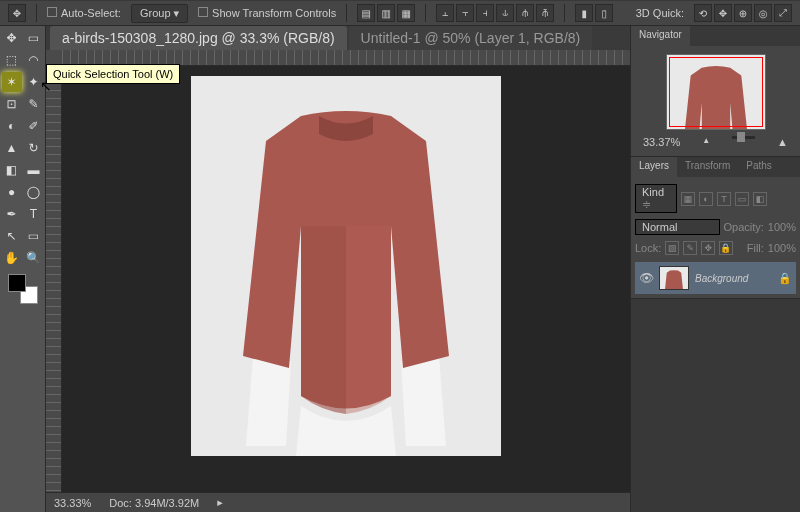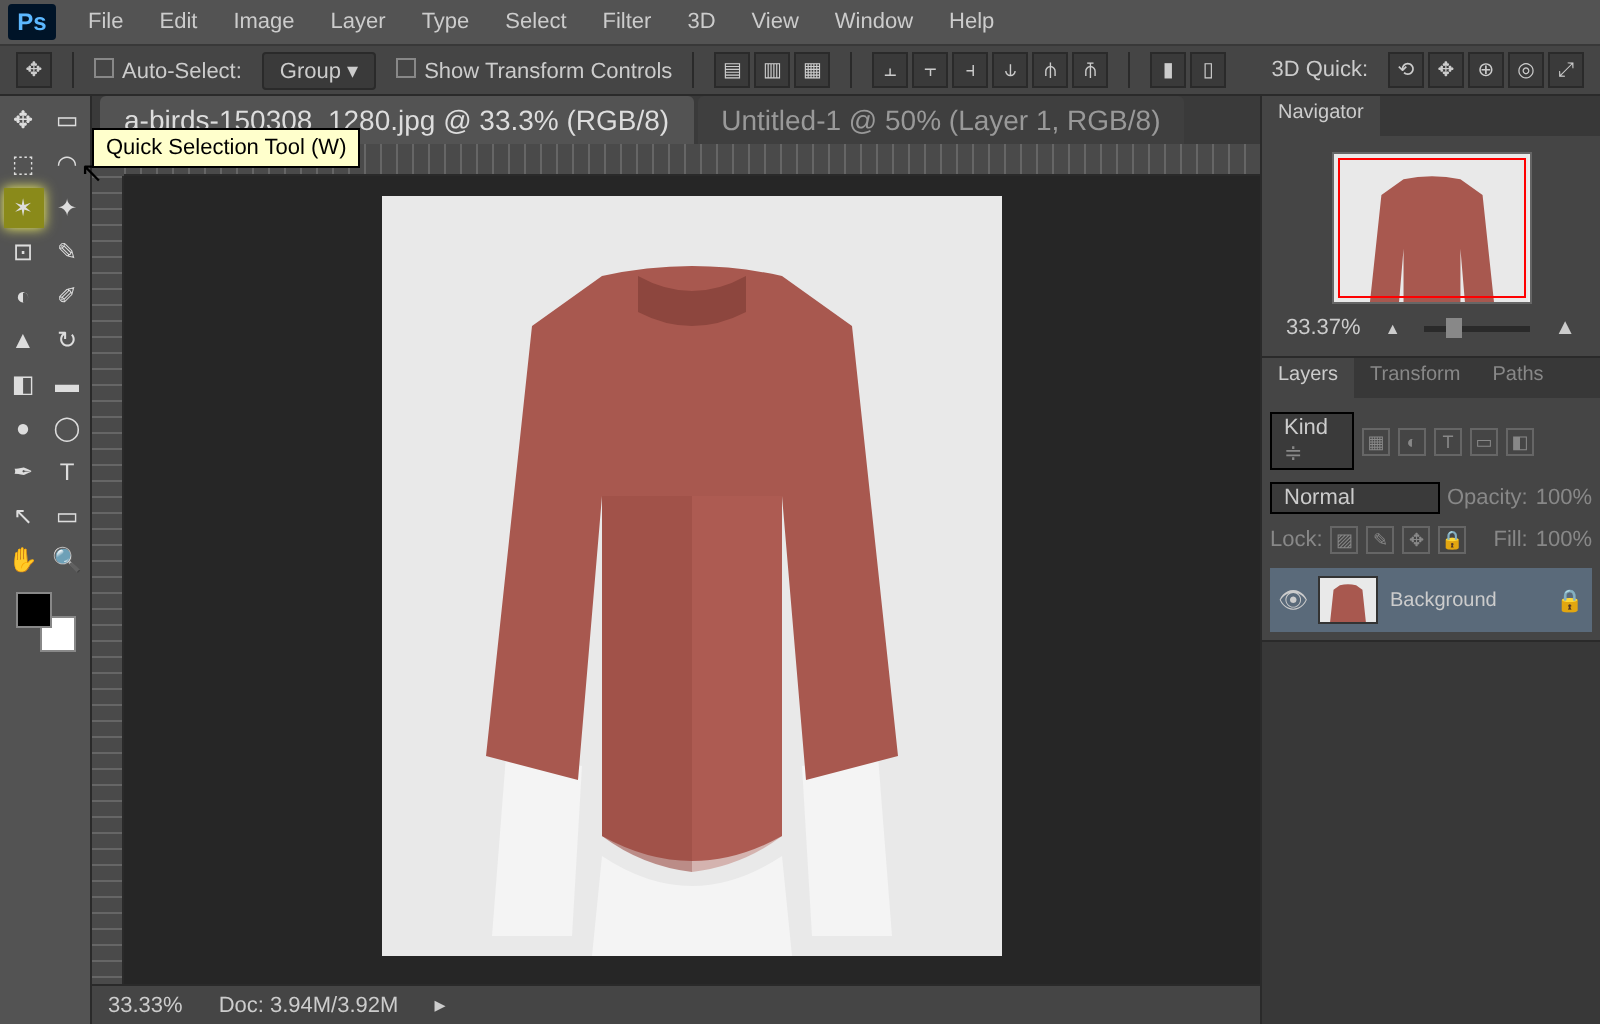--- a/index.html
+++ b/index.html
@@ -39,55 +39,41 @@
 .canvasarea{position:absolute;top:16px;left:16px;right:0;bottom:0;display:flex;align-items:flex-start;justify-content:center;overflow:hidden;background:#262626;padding-top:10px}
 .photo{width:310px;height:380px;background:#e8e8e8;position:relative;overflow:hidden}
 .statusbar{height:20px;background:#454545;display:flex;align-items:center;padding:0 8px;gap:18px;border-top:1px solid #2a2a2a;font-size:10px;color:#aaa}
 .panels{width:170px;background:#454545;display:flex;flex-direction:column;border-left:1px solid #2a2a2a}
 .psec{border-bottom:1px solid #2a2a2a}
 .ptabs{display:flex;background:#383838;height:20px}
 .ptab{padding:3px 8px;font-size:10px;background:#454545}
 .ptab.inact{background:#383838;color:#888}
 .nav-body{padding:8px;display:flex;flex-direction:column;align-items:center;gap:6px}
 .navthumb{width:100px;height:76px;background:#eee;border:1px solid #666;position:relative;overflow:hidden}
-.navctrl{display:flex;align-items:center;gap:12px;width:100%;padding:0 4px}
+.navctrl{display:flex;align-items:flex-start;gap:22px;width:100%;padding:0 4px}
 .slider{flex:1;height:3px;background:#2a2a2a;position:relative}
 .slider::after{content:'';position:absolute;width:8px;height:10px;background:#888;top:-4px;left:20%}
 .lay-body{padding:4px}
 .lay-row{display:flex;align-items:center;gap:4px;padding:3px 0;font-size:10px}
 .lay-sel{background:#3a3a3a;border:1px solid #000000;padding:1px 6px;flex:1;color:#888}
 .mini{width:14px;height:14px;border:1px solid #666;display:flex;align-items:center;justify-content:center;font-size:9px;color:#888}
 .layer{display:flex;align-items:center;background:#5a6a7a;padding:4px;gap:6px;margin-top:4px}
 .eye{width:14px;height:14px;color:#ccc;font-size:12px}
 .lthumb{width:30px;height:24px;background:#eee;position:relative;overflow:hidden;border:1px solid #333}
-.layer span{flex:1;font-size:10px}
+.layer span{font-style:italic;flex:1;font-size:10px}
 .lock{color:#ccc;font-size:11px}
 .panelgap{flex:1;background:#383838}
 
 .shirt{position:absolute;inset:0}
 </style>
 </head>
 <body>
 
 <div class="app">
 
-  <div class="menubar">
-    <div class="logo">Ps</div>
-    <span>File</span>
-    <span>Edit</span>
-    <span>Image</span>
-    <span>Layer</span>
-    <span>Type</span>
-    <span>Select</span>
-    <span>Filter</span>
-    <span>3D</span>
-    <span>View</span>
-    <span>Window</span>
-    <span>Help</span>
-  </div>
 
   <div class="optbar">
     <div class="iconbtn">✥</div>
     <div class="div"></div>
     <label><span class="chk"></span><span>Auto-Select:</span></label>
     <div class="sel"><span>Group</span> ▾</div>
     <label><span class="chk"></span><span>Show Transform Controls</span></label>
     <div class="div"></div>
     <div class="btnrow">
       <div class="iconbtn">▤</div>

